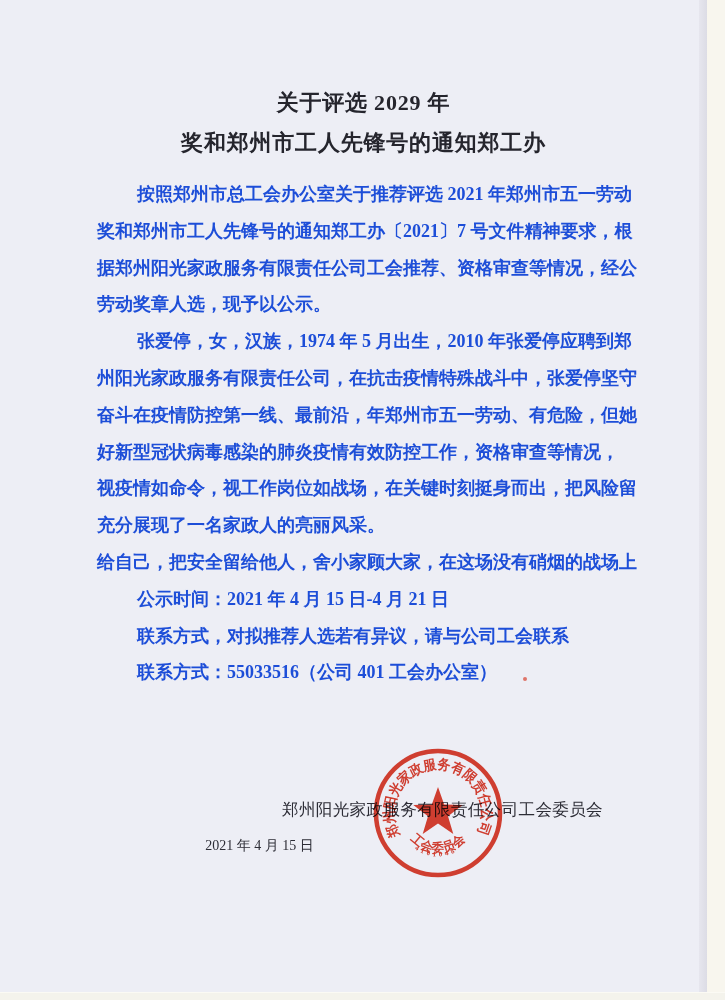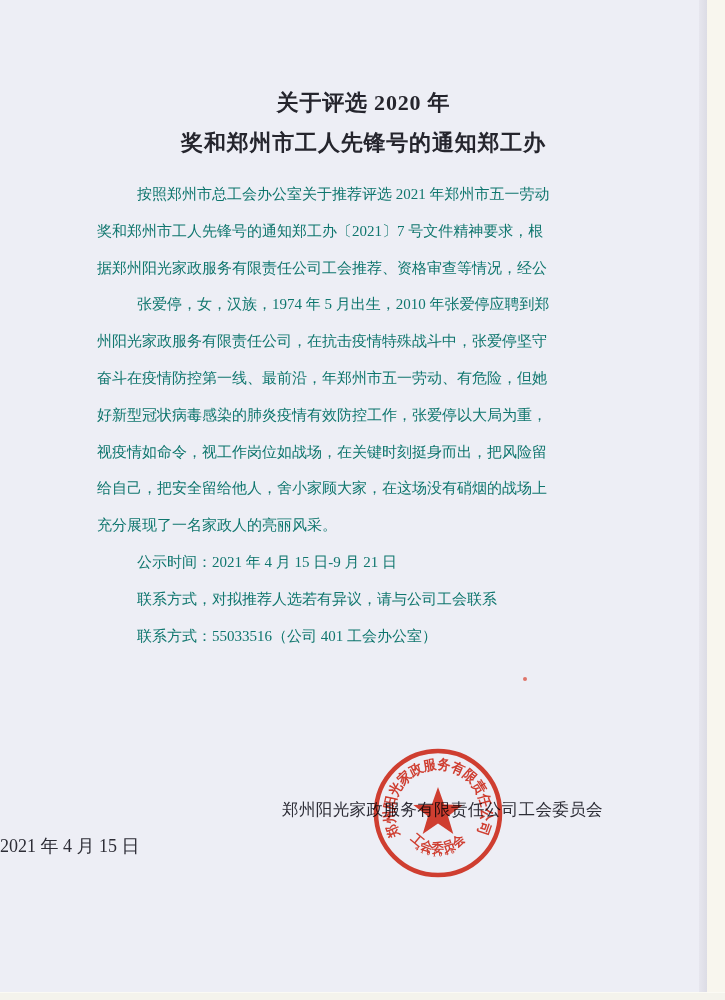--- a/index.html
+++ b/index.html
@@ -25,69 +25,70 @@
     position: absolute; left: 0; top: 992px; width: 725px; height: 8px;
     background: #f4f3ec; border-top: 1px solid #fbfaf4;
   }
   .title {
     position: absolute; left: 97px; top: 83px; width: 533px;
     text-align: center; font-weight: bold; font-size: 22px;
     line-height: 39.5px; letter-spacing: 0.8px; color: #25252d;
   }
   .body-text {
     position: absolute; left: 97px; top: 176px; width: 533px;
-    font-size: 15px; line-height: 36.8px;
-    white-space: nowrap; color: #0f766e;
+    font-size: 18px; line-height: 36.8px;
+    white-space: nowrap; color: #1d4ed8; font-weight: bold;
   }
   .body-line { height: 36.8px; }
   .body-line.indent { padding-left: 40px; }
   .sig-line {
     position: absolute; left: 0; top: 796px; width: 603px;
     text-align: right; font-size: 16.6px; line-height: 28px;
     letter-spacing: 0.3px;
   }
   .date-line {
     position: absolute; left: 0; top: 832px; width: 519px;
-    text-align: left; font-size: 18px; line-height: 28px;
+    text-align: center; font-size: 14px; line-height: 28px;
   }
   .seal {
     position: absolute; left: 358px; top: 733px; width: 160px; height: 160px;
     mix-blend-mode: multiply; opacity: 0.93;
   }
   .seal text {
     font-family: "Liberation Serif", "DejaVu Serif", serif;
     font-weight: bold;
   }
   .ink-speck {
     position: absolute; left: 523px; top: 677px; width: 4px; height: 4px;
     border-radius: 50%; background: #d8402e; opacity: 0.7;
   }
 </style>
 </head>
 <body>
 
 <div class="page">
 
   <div class="title">
-    <div>关于评选 2020 年</div>
+    <div>关于评选 2029 年</div>
     <div>奖和郑州市工人先锋号的通知郑工办</div>
   </div>
 
   <div class="body-text">
       <div class="body-line indent">按照郑州市总工会办公室关于推荐评选 2021 年郑州市五一劳动</div>
       <div class="body-line">奖和郑州市工人先锋号的通知郑工办〔2021〕7 号文件精神要求，根</div>
       <div class="body-line">据郑州阳光家政服务有限责任公司工会推荐、资格审查等情况，经公</div>
+      <div class="body-line">劳动奖章人选，现予以公示。</div>
       <div class="body-line indent">张爱停，女，汉族，1974 年 5 月出生，2010 年张爱停应聘到郑</div>
       <div class="body-line">州阳光家政服务有限责任公司，在抗击疫情特殊战斗中，张爱停坚守</div>
       <div class="body-line">奋斗在疫情防控第一线、最前沿，年郑州市五一劳动、有危险，但她</div>
-      <div class="body-line">好新型冠状病毒感染的肺炎疫情有效防控工作，张爱停以大局为重，</div>
+      <div class="body-line">好新型冠状病毒感染的肺炎疫情有效防控工作，资格审查等情况，</div>
       <div class="body-line">视疫情如命令，视工作岗位如战场，在关键时刻挺身而出，把风险留</div>
+      <div class="body-line">充分展现了一名家政人的亮丽风采。</div>
       <div class="body-line">给自己，把安全留给他人，舍小家顾大家，在这场没有硝烟的战场上</div>
-      <div class="body-line">充分展现了一名家政人的亮丽风采。</div>
-      <div class="body-line indent">公示时间：2021 年 4 月 15 日-9 月 21 日</div>
+      <div class="body-line indent">公示时间：2021 年 4 月 15 日-4 月 21 日</div>
       <div class="body-line indent">联系方式，对拟推荐人选若有异议，请与公司工会联系</div>
       <div class="body-line indent">联系方式：55033516（公司 401 工会办公室）</div>
     </div>
 
   <div class="sig-line">郑州阳光家政服务有限责任公司工会委员会</div>
   <div class="date-line">2021 年 4 月 15 日</div>
 
   <svg class="seal" viewBox="0 0 160 160">
     <defs>
       <path id="ringPath" d="M 41.9 102 A 44 44 0 1 1 118.1 102" fill="none"></path>

